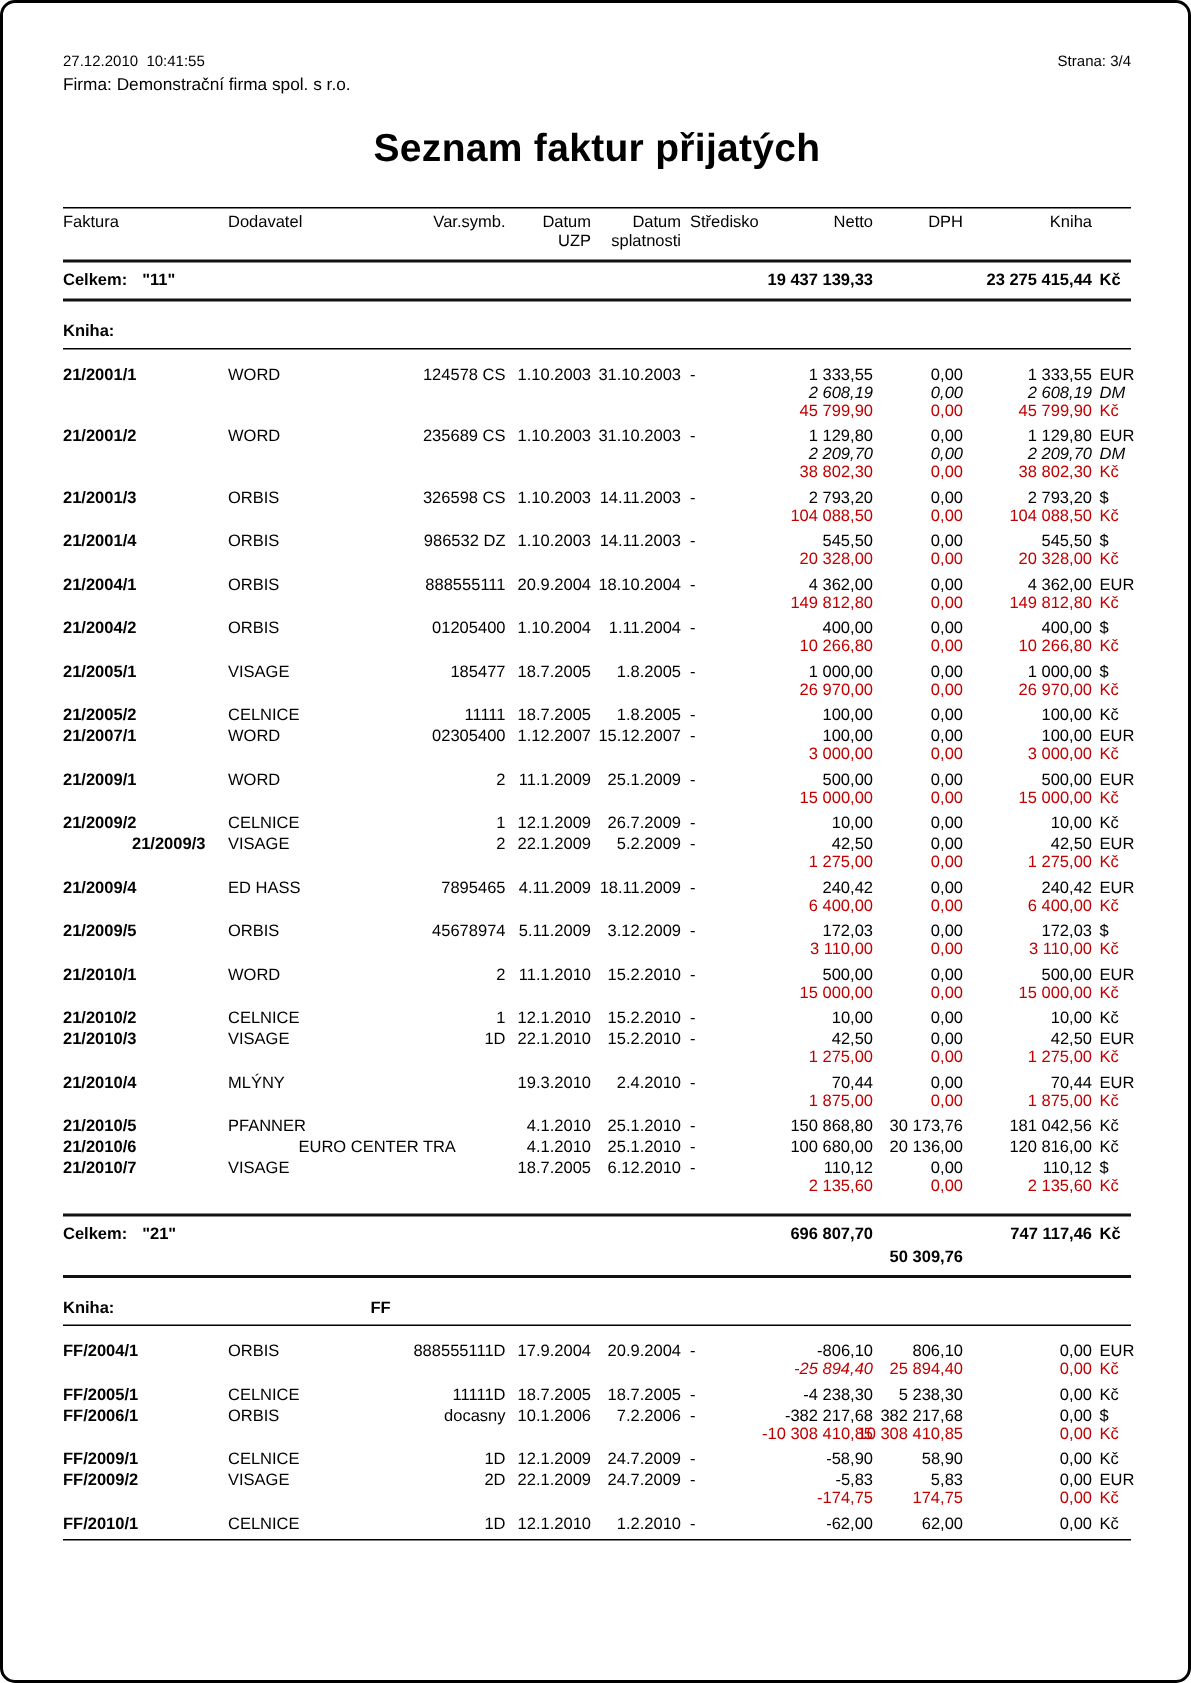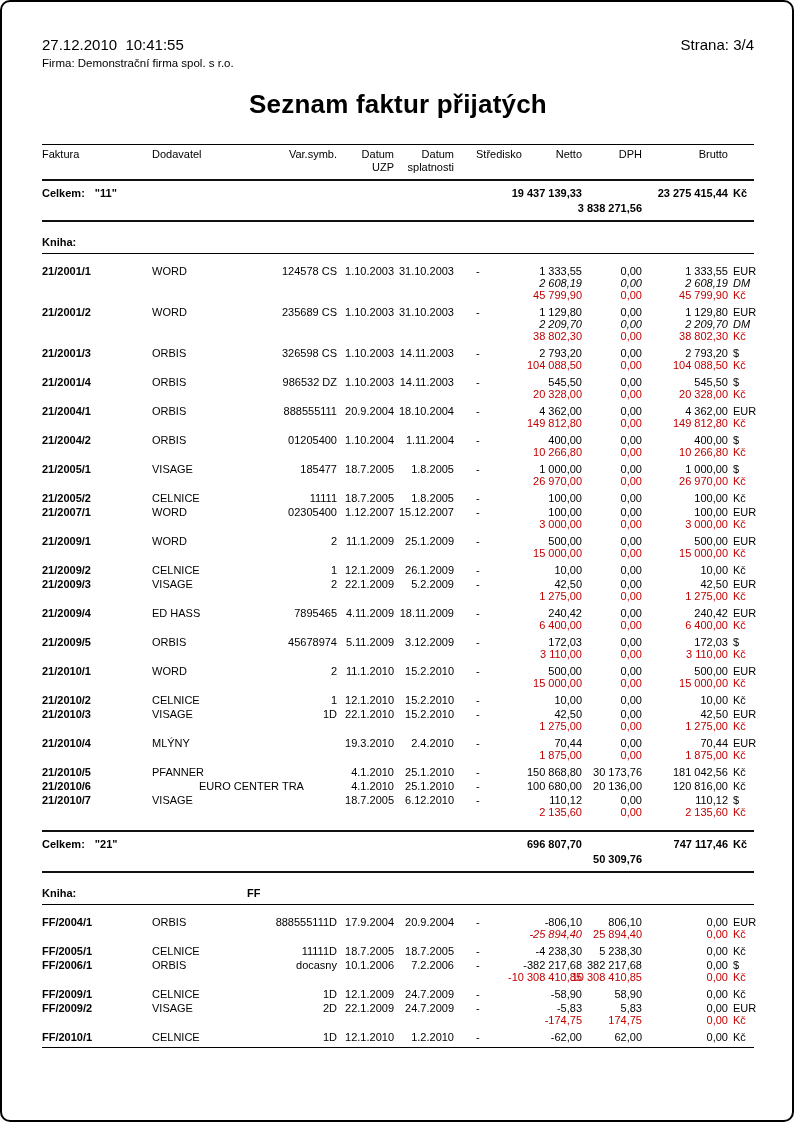--- a/index.html
+++ b/index.html
@@ -1,31 +1,31 @@
 <!DOCTYPE html>
 <html><head>
 <meta charset="utf-8">
 <style>
   * { margin:0; padding:0; box-sizing:border-box; }
   html,body { width:794px; height:1122px; background:#fff; }
   body { font-family:"Liberation Sans", sans-serif; color:#000; }
   .page { width:794px; height:1122px; border:2px solid #000; border-radius:10px;
           padding:34px 38px 0 40px; overflow:hidden; background:#fff; }
-  .topbar { display:flex; justify-content:space-between; font-size:15px; white-space:pre-wrap; }
+  .topbar { display:flex; justify-content:space-between; font-size:10px; white-space:pre-wrap; }
   .firma { margin-top:4px; font-size:11.5px; }
   .title { text-align:center; font-size:26px; font-weight:bold; margin-top:20px; letter-spacing:0.2px; }
 
   .grid { display:grid; grid-template-columns:110px 95px 90px 57px 60px 44px 84px 60px 86px 30px; align-items:start; }
 
   .thead { margin-top:24px; border-top:1px solid #000; padding-top:3px; padding-bottom:5px; font-size:11px; }
   .thead .hrow { line-height:13px; }
   .tr2 { text-align:right; }
   .c { white-space:nowrap; overflow:visible; }
   .num { display:flex; justify-content:flex-end; white-space:nowrap; }
-  .stred { padding-left:22px; }
+  .stred { padding-left:6px; }
   .curr { padding-left:5px; }
 
   .total-block { border-top:2px solid #111; border-bottom:2px solid #111;
                  padding:5px 0 4px; font-size:11px; font-weight:bold; }
   .total-block.mt { margin-top:12px; }
   .tline { line-height:15px; }
   .tlabel { grid-column:1 / 7; display:flex; gap:10px; }
 
   .kniha { margin-top:13px; padding-bottom:3px; border-bottom:1px solid #000;
            font-size:11px; font-weight:bold; line-height:15px; }
@@ -64,43 +64,36 @@
         <div>Datum</div>
         <div>UZP</div>
       </div>
       <div class="c tr2">
         <div>Datum</div>
         <div>splatnosti</div>
       </div>
       <div class="c stred">Středisko</div>
       <div class="c num">Netto</div>
       <div class="c num">DPH</div>
-      <div class="c num">Brutto</div>
+      <div class="c num">Kniha</div>
       <div class="c curr"></div>
     </div>
   </div>
 
   <div class="total-block">
     <div class="tline grid">
       <div class="tlabel">
         <span>Celkem:</span>
         <span>"11"</span>
       </div>
       <div class="c num">19 437 139,33</div>
       <div class="c num"></div>
       <div class="c num">23 275 415,44</div>
       <div class="c curr">Kč</div>
     </div>
-    <div class="tline grid">
-      <div class="tlabel"></div>
-      <div class="c num"></div>
-      <div class="c num">3 838 271,56</div>
-      <div class="c num"></div>
-      <div class="c curr"></div>
-    </div>
   </div>
 
   <div class="kniha grid">
     <div class="kniha-label">Kniha:</div>
   </div>
   <div class="rows" id="rows-0">
       <div class="invoice">
         <div class="line grid normal">
           <div class="c faktura" style="grid-column: 1;">21/2001/1</div>
           <div class="c" style="grid-column: 2;">WORD</div>
@@ -305,31 +298,31 @@
           <div class="c num" style="grid-column: 9;">15 000,00</div>
           <div class="c curr" style="grid-column: 10;">Kč</div>
         </div>
       </div>
       <div class="invoice single">
         <div class="line grid normal">
           <div class="c faktura" style="grid-column: 1;">21/2009/2</div>
           <div class="c" style="grid-column: 2;">CELNICE</div>
           <div class="c num" style="grid-column: 3;">1</div>
           <div class="c num" style="grid-column: 4;">12.1.2009</div>
-          <div class="c num" style="grid-column: 5;">26.1.2009</div>
+          <div class="c num" style="grid-column: 5;">26.7.2009</div>
           <div class="c stred" style="grid-column: 6;">-</div>
           <div class="c num" style="grid-column: 7;">10,00</div>
           <div class="c num" style="grid-column: 8;">0,00</div>
           <div class="c num" style="grid-column: 9;">10,00</div>
           <div class="c curr" style="grid-column: 10;">Kč</div>
         </div>
       </div>
       <div class="invoice">
         <div class="line grid normal">
-          <div class="c faktura" style="grid-column: 1;">21/2009/3</div>
+          <div class="c faktura" style="grid-column: 1; margin-left: 46px;">21/2009/3</div>
           <div class="c" style="grid-column: 2;">VISAGE</div>
           <div class="c num" style="grid-column: 3;">2</div>
           <div class="c num" style="grid-column: 4;">22.1.2009</div>
           <div class="c num" style="grid-column: 5;">5.2.2009</div>
           <div class="c stred" style="grid-column: 6;">-</div>
           <div class="c num" style="grid-column: 7;">42,50</div>
           <div class="c num" style="grid-column: 8;">0,00</div>
           <div class="c num" style="grid-column: 9;">42,50</div>
           <div class="c curr" style="grid-column: 10;">EUR</div>
         </div>

